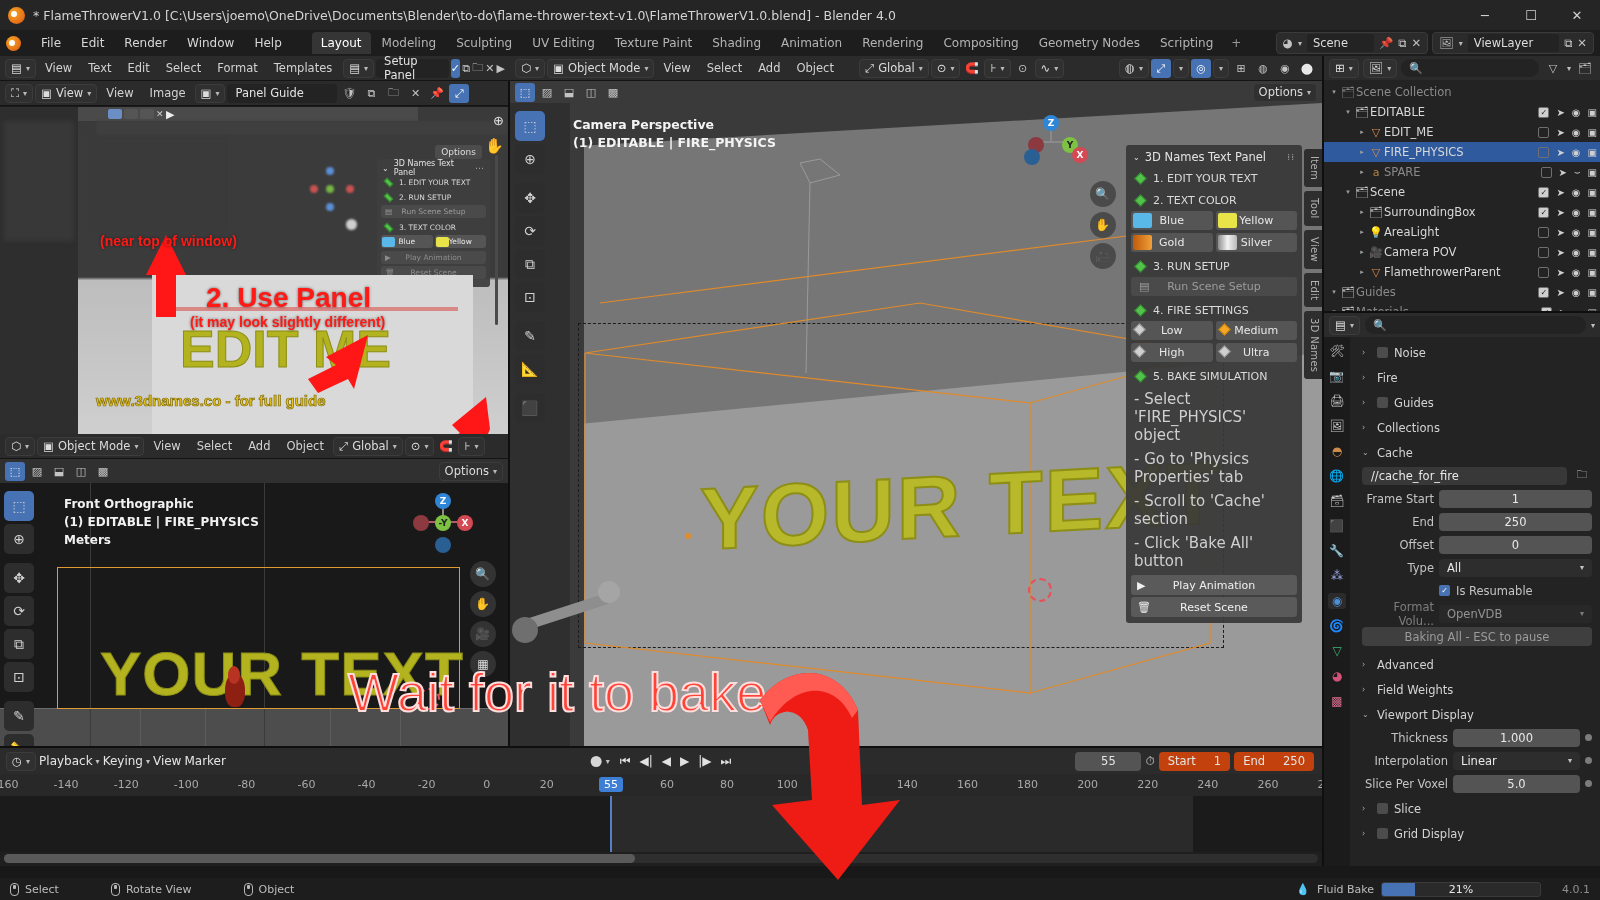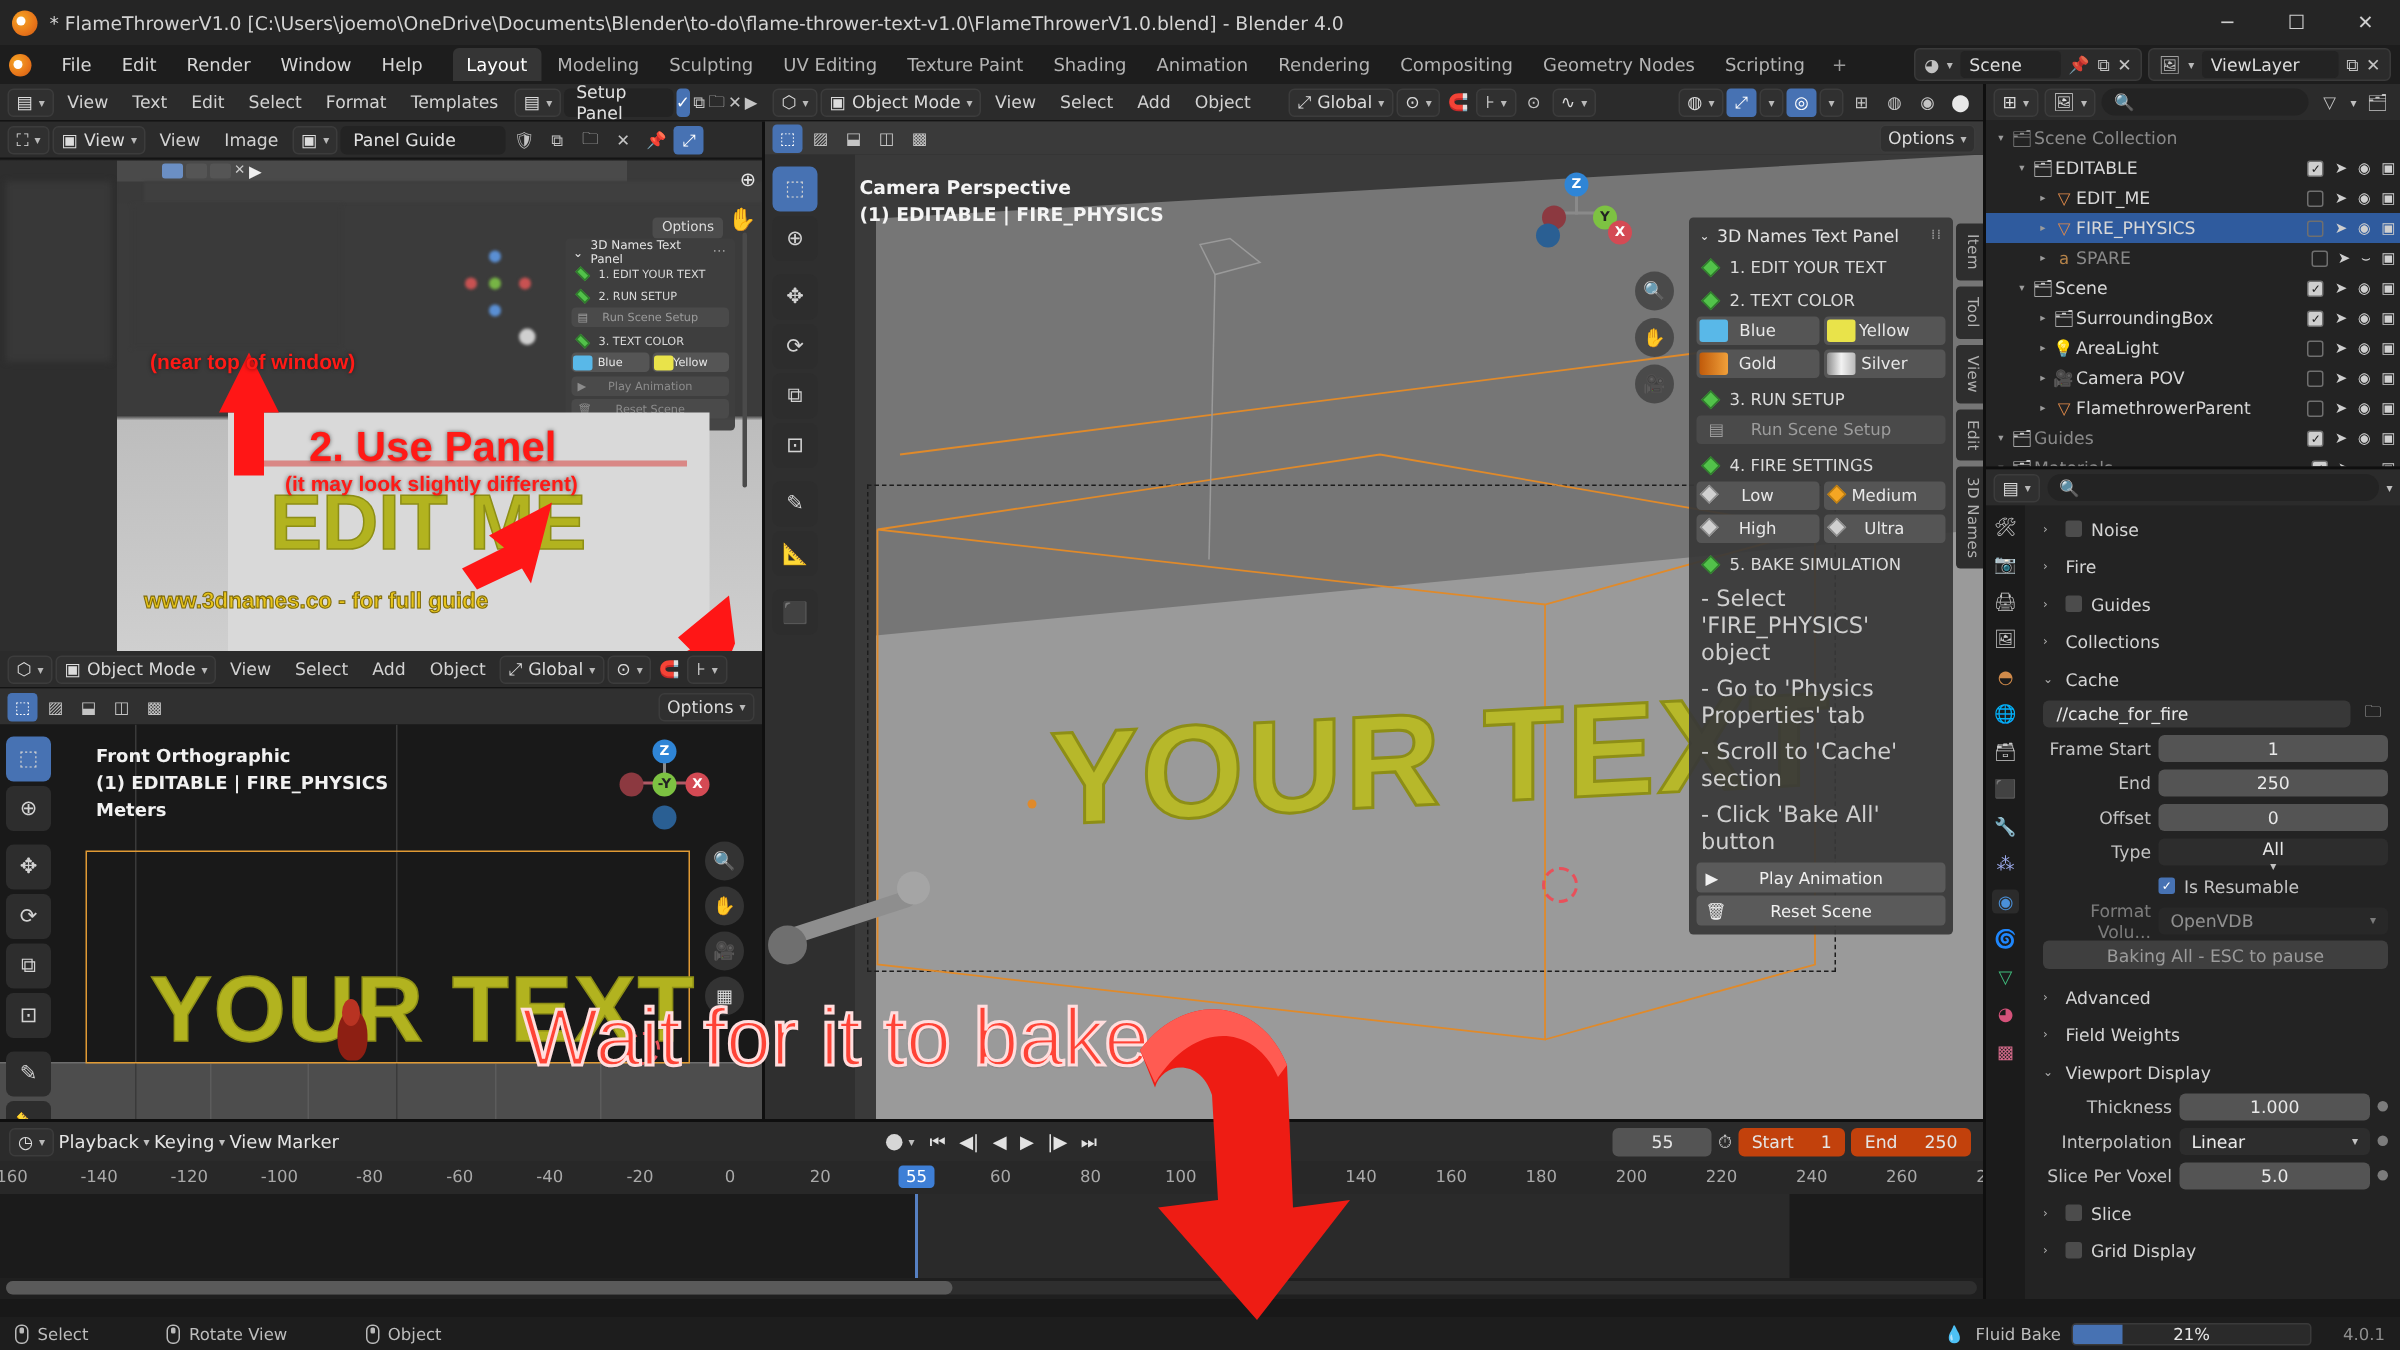--- a/index.html
+++ b/index.html
@@ -31,21 +31,21 @@
   .win-btn{ width:46px;height:30px;display:flex;align-items:center;justify-content:center;
             color:#cfcfcf;font-size:13px; }
 
   
   .menubar{
     height:26px; background:#1d1d1d; display:flex; align-items:center;
     padding-left:6px; gap:0; position:relative;
   }
   .menubar .blender-logo{ width:15px;height:15px; margin-right:10px;}
   .menu-item{ padding:3px 10px; color:#d7d7d7; font-size:12px; border-radius:3px;}
-  .wstabs{ display:flex; align-items:center; margin-left:10px; gap:2px;}
+  .wstabs{ display:flex; align-items:center; margin-left:20px; gap:2px;}
   .wstab{ padding:4px 9px; font-size:12px; color:#b4b4b4; border-radius:4px 4px 0 0;}
   .wstab.active{ background:#353535; color:#fff; }
   .wstab.plus{ color:#9a9a9a; padding:4px 7px; }
   .menubar-right{ position:absolute; right:6px; top:2px; display:flex; align-items:center; gap:4px;}
   .ctl{ background:#2b2b2b; border:1px solid #3a3a3a; border-radius:4px; height:22px;
         display:flex; align-items:center; padding:0 6px; gap:5px; color:#ddd; font-size:11.5px;}
   .ctl .ic{ opacity:.85; }
   .ctl-name{ background:#232323; border-radius:3px; padding:2px 26px 2px 6px; }
 
   
@@ -1007,21 +1007,21 @@
                 <div class="pval">250</div>
               </div>
               <div class="prow">
                 <div class="plabel" style="width:78px;">Offset</div>
                 <div class="pval">0</div>
               </div>
             </div>
 
           <div class="prow">
             <div class="plabel" style="width:78px;">Type</div>
-            <div class="pval sel left" style="justify-content:space-between;padding:0 8px;flex-direction:column;">
+            <div class="pval sel left" style="justify-content:space-between;padding:0 8px;">
               <span>All</span>
               <span class="chev">▾</span>
             </div>
           </div>
           <div class="prow">
             <div class="plabel" style="width:78px;"></div>
             <div style="flex:1;display:flex;align-items:center;gap:6px;">
               <span style="width:11px;height:11px;background:#4772b3;border-radius:2px;display:flex;align-items:center;justify-content:center;font-size:8px;color:#fff;">✓</span>
               <span style="font-size:11.5px;color:#c4c4c4;">Is Resumable</span>
             </div>

